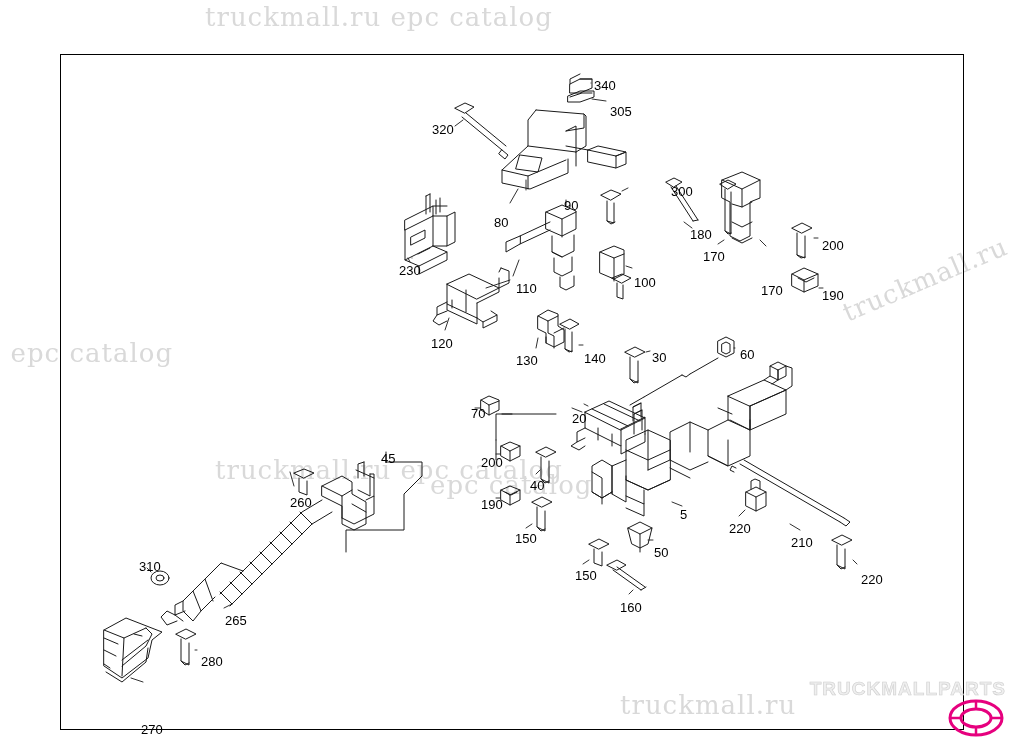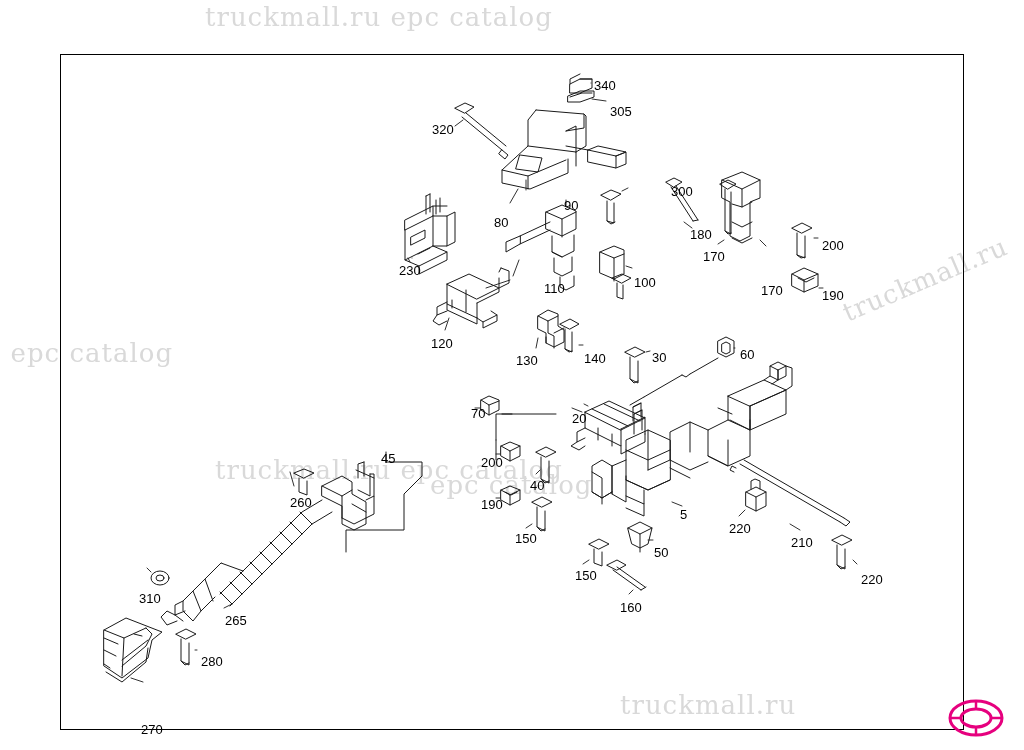--- a/index.html
+++ b/index.html
@@ -504,21 +504,21 @@
     <div class="lbl" style="left:432px; top:122px;">320</div>
     <div class="lbl" style="left:625px; top:184px;margin-left:46px;">300</div>
     <div class="lbl" style="left:494px; top:215px;">80</div>
     <div class="lbl" style="left:564px; top:198px;">90</div>
     <div class="lbl" style="left:690px; top:227px;">180</div>
     <div class="lbl" style="left:703px; top:249px;">170</div>
     <div class="lbl" style="left:822px; top:238px;">200</div>
     <div class="lbl" style="left:761px; top:283px;">170</div>
     <div class="lbl" style="left:822px; top:288px;">190</div>
     <div class="lbl" style="left:399px; top:263px;">230</div>
-    <div class="lbl" style="left:544px; top:281px;">110</div>
+    <div class="lbl" style="left:516px; top:281px;">110</div>
     <div class="lbl" style="left:634px; top:275px;">100</div>
     <div class="lbl" style="left:431px; top:336px;">120</div>
     <div class="lbl" style="left:516px; top:353px;">130</div>
     <div class="lbl" style="left:584px; top:351px;">140</div>
     <div class="lbl" style="left:652px; top:350px;">30</div>
     <div class="lbl" style="left:740px; top:347px;">60</div>
     <div class="lbl" style="left:471px; top:406px;text-align:right;">70</div>
     <div class="lbl" style="left:572px; top:411px;">20</div>
     <div class="lbl" style="left:381px; top:451px;">45</div>
     <div class="lbl" style="left:290px; top:463px;margin-top:32px;">260</div>
@@ -526,27 +526,28 @@
     <div class="lbl" style="left:530px; top:478px;">40</div>
     <div class="lbl" style="left:481px; top:497px;">190</div>
     <div class="lbl" style="left:515px; top:531px;">150</div>
     <div class="lbl" style="left:680px; top:507px;">5</div>
     <div class="lbl" style="left:729px; top:521px;">220</div>
     <div class="lbl" style="left:791px; top:535px;">210</div>
     <div class="lbl" style="left:861px; top:572px;">220</div>
     <div class="lbl" style="left:654px; top:545px;">50</div>
     <div class="lbl" style="left:575px; top:568px;">150</div>
     <div class="lbl" style="left:620px; top:600px;">160</div>
-    <div class="lbl" style="left:139px; top:559px;margin-top:32px;">310</div>
+    <div class="lbl" style="left:139px; top:559px;">310</div>
     <div class="lbl" style="left:225px; top:613px;">265</div>
     <div class="lbl" style="left:201px; top:654px;">280</div>
     <div class="lbl" style="left:141px; top:687px;margin-top:35px;">270</div>
   </div>
 
   <div class="brand">
+    <div class="brand-text">TRUCKMALLPARTS</div>
     <svg class="brand-mark" viewBox="0 0 56 40">
       <ellipse cx="28" cy="20" rx="26" ry="17" fill="none" stroke="#e6007e" stroke-width="3"></ellipse>
       <ellipse cx="28" cy="20" rx="15" ry="9" fill="none" stroke="#e6007e" stroke-width="3"></ellipse>
       <path d="M2 20 L14 20 M42 20 L54 20" stroke="#e6007e" stroke-width="2.5" fill="none"></path>
       <path d="M28 3 L28 11 M28 29 L28 37" stroke="#e6007e" stroke-width="2.5" fill="none"></path>
     </svg>
   </div>
 
 </div>
 

